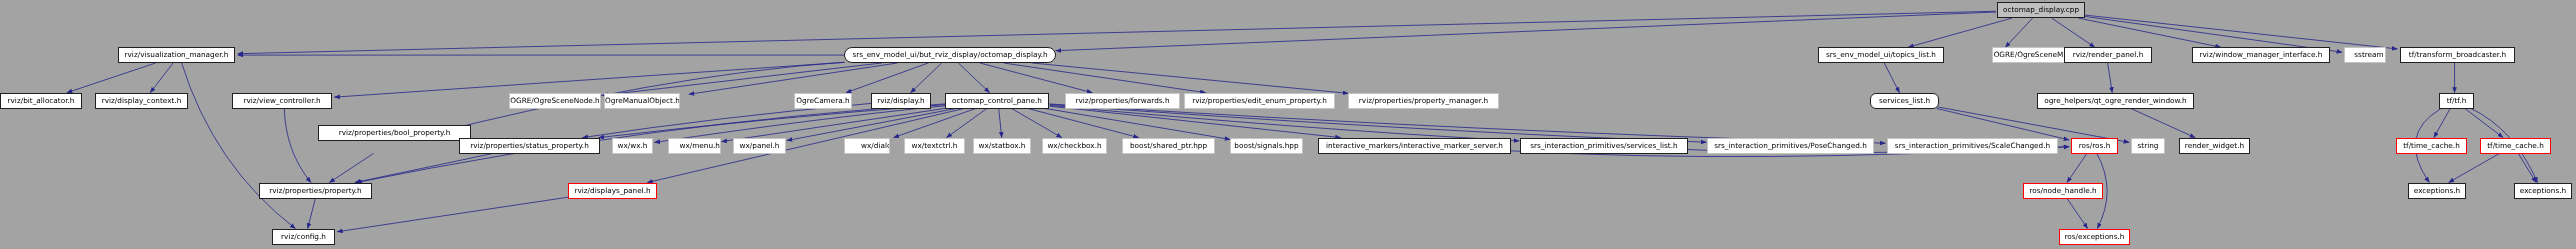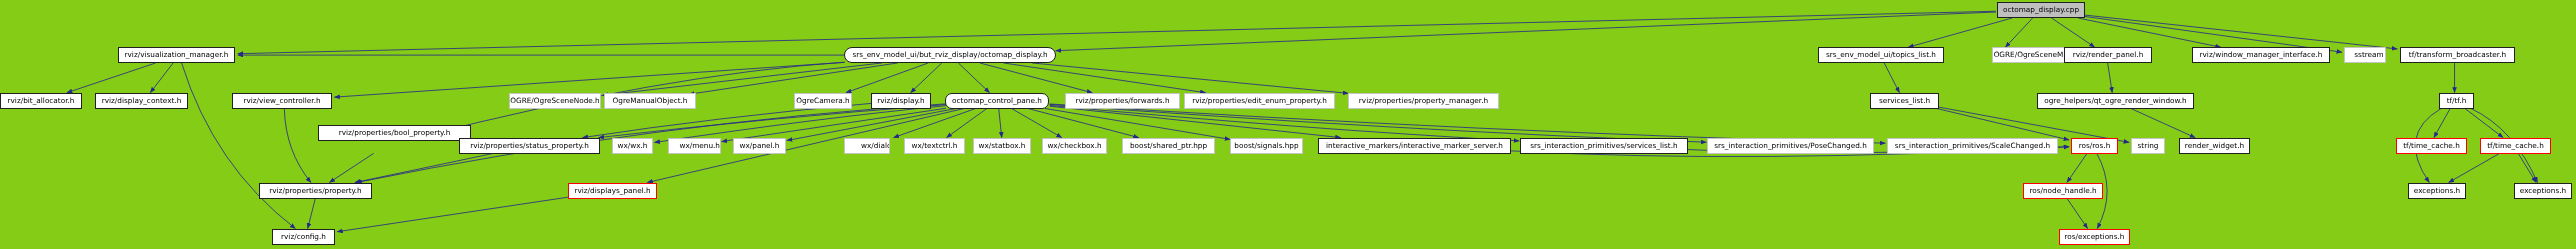--- a/index.html
+++ b/index.html
@@ -1,19 +1,19 @@
 <!DOCTYPE html>
 <html style="font-size:9.3px"><head>
 <meta charset="utf-8">
 <style>
   html,body{margin:0;padding:0;background:#ffffff;}
   #canvas{
     position:relative;
     width:2576px;height:249px;
-    background:#84cc16;
+    background:#a3a3a3;
     font-family:"DejaVu Sans","Liberation Sans",sans-serif;
     overflow:hidden;
   }
   #edge-layer{position:absolute;left:0;top:0;width:2576px;height:249px;}
   .gnode{
     position:absolute;
     box-sizing:border-box;
     height:16px;
     line-height:14px;
     text-align:center;
@@ -111,28 +111,28 @@
       <div class="gnode b-black" style="left: 1818px; top: 47px; width: 126px;">srs_env_model_ui/topics_list.h</div>
       <div class="gnode b-grey" style="left: 1947px; top: 47px; width: 105px; margin-left: 45px;">OGRE/OgreSceneManager.h</div>
       <div class="gnode b-black" style="left: 2064px; top: 47px; width: 88px;">rviz/render_panel.h</div>
       <div class="gnode b-black" style="left: 2192px; top: 47px; width: 138px;">rviz/window_manager_interface.h</div>
       <div class="gnode b-grey" style="left: 2344px; top: 47px; width: 42px; padding-left: 8px;">sstream</div>
       <div class="gnode b-black" style="left: 2400px; top: 47px; width: 115px;">tf/transform_broadcaster.h</div>
       <div class="gnode b-black" style="left: 0px; top: 93px; width: 82px;">rviz/bit_allocator.h</div>
       <div class="gnode b-black" style="left: 95px; top: 93px; width: 93px;">rviz/display_context.h</div>
       <div class="gnode b-black" style="left: 232px; top: 93px; width: 100px;">rviz/view_controller.h</div>
       <div class="gnode b-grey" style="left: 509px; top: 93px; width: 92px;">OGRE/OgreSceneNode.h</div>
-      <div class="gnode b-grey" style="left: 604px; top: 93px; width: 92px;">OgreManualObject.h</div>
+      <div class="gnode b-grey" style="left: 604px; top: 93px; width: 76px;">OgreManualObject.h</div>
       <div class="gnode b-grey" style="left: 794px; top: 93px; width: 58px;">OgreCamera.h</div>
       <div class="gnode b-black" style="left: 871px; top: 93px; width: 60px;">rviz/display.h</div>
-      <div class="gnode b-black" style="left: 945px; top: 93px; width: 104px; border-radius: 7px;">octomap_control_pane.h</div>
+      <div class="gnode b-black" style="left: 945px; top: 93px; width: 104px;">octomap_control_pane.h</div>
       <div class="gnode b-grey" style="left: 1065px; top: 93px; width: 115px;">rviz/properties/forwards.h</div>
       <div class="gnode b-grey" style="left: 1184px; top: 93px; width: 151px;">rviz/properties/edit_enum_property.h</div>
       <div class="gnode b-grey" style="left: 1348px; top: 93px; width: 151px;">rviz/properties/property_manager.h</div>
-      <div class="gnode b-black" style="left: 1870px; top: 93px; width: 69px;">services_list.h</div>
+      <div class="gnode b-black" style="left: 1870px; top: 93px; width: 69px; border-radius: 6px;">services_list.h</div>
       <div class="gnode b-black" style="left: 2037px; top: 93px; width: 157px;">ogre_helpers/qt_ogre_render_window.h</div>
       <div class="gnode b-black" style="left: 2439px; top: 93px; width: 35px;">tf/tf.h</div>
       <div class="gnode b-black" style="left: 318px; top: 125px; width: 153px;">rviz/properties/bool_property.h</div>
       <div class="gnode b-black" style="left: 459px; top: 138px; width: 141px;">rviz/properties/status_property.h</div>
       <div class="gnode b-grey" style="left: 612px; top: 138px; width: 41px;">wx/wx.h</div>
       <div class="gnode b-grey" style="left: 668px; top: 138px; width: 53px; text-align: right;">wx/menu.h</div>
       <div class="gnode b-grey" style="left: 733px; top: 138px; width: 53px;">wx/panel.h</div>
       <div class="gnode b-grey" style="left: 844px; top: 138px; width: 46px; padding-left: 16px;">wx/dialog.h</div>
       <div class="gnode b-grey" style="left: 904px; top: 138px; width: 61px;">wx/textctrl.h</div>
       <div class="gnode b-grey" style="left: 973px; top: 138px; width: 58px;">wx/statbox.h</div>

